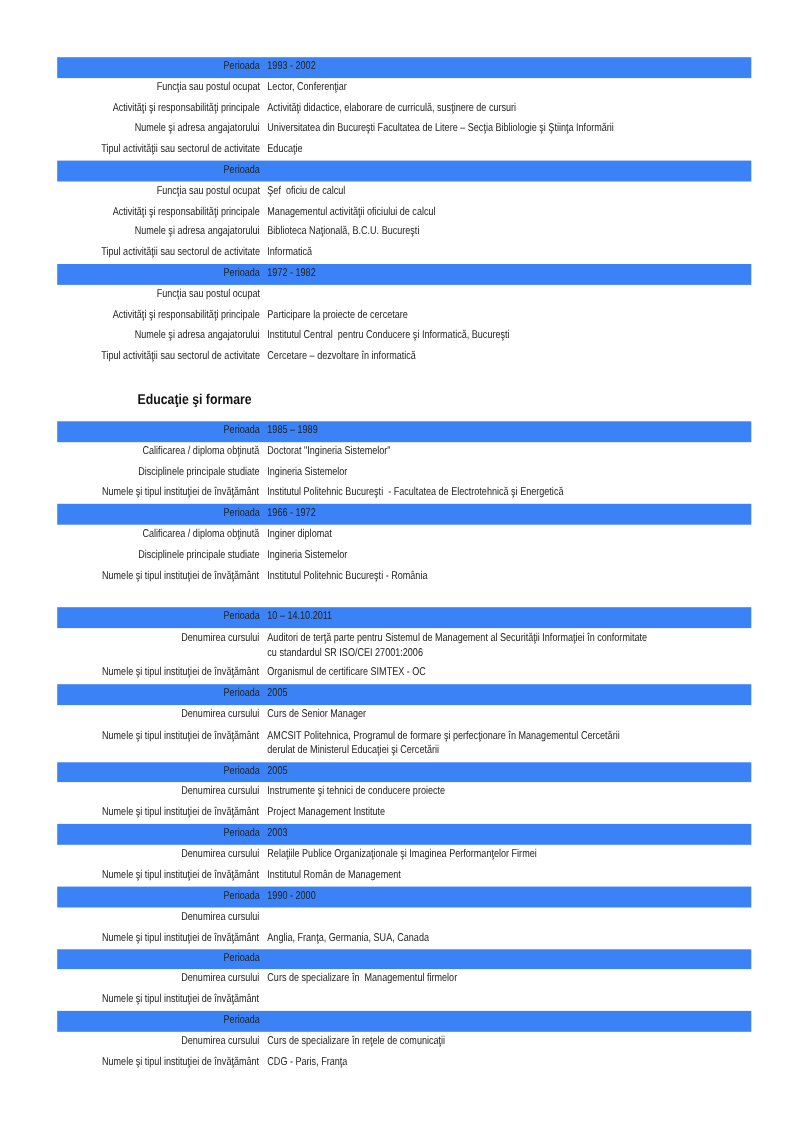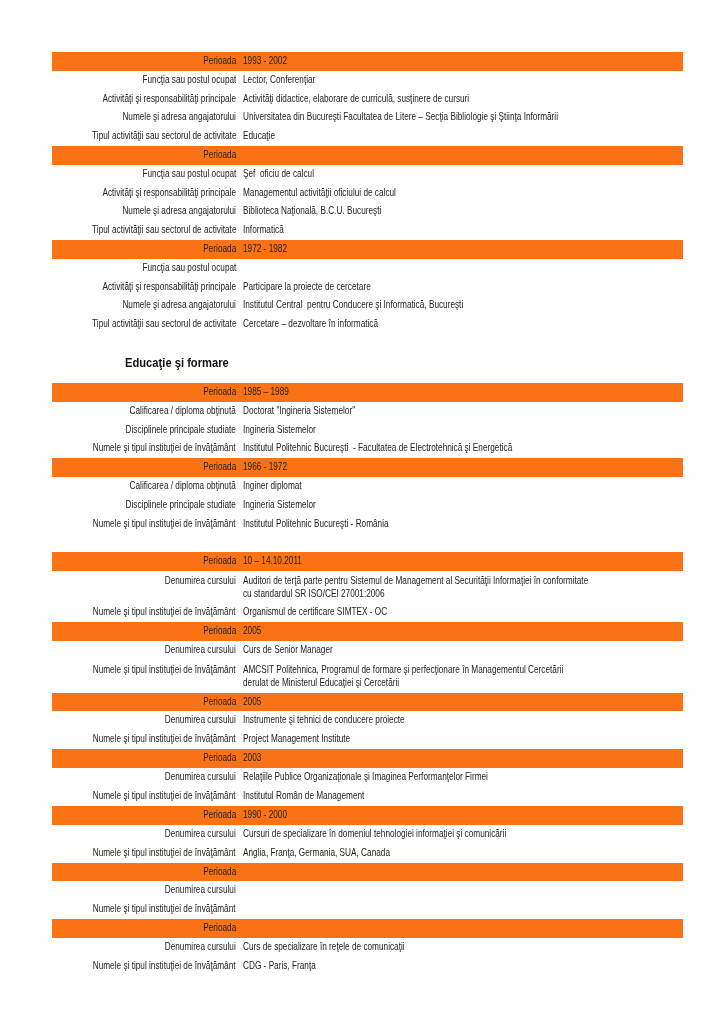--- a/index.html
+++ b/index.html
@@ -24,21 +24,21 @@
     #degrees-section { top: 383px; }
     #courses-section { top: 552px; }
 
     .row {
       position: relative;
       height: 18.8px;
       width: 631px;
     }
     #courses-section .row { height: 18.9px; }
     .row.tall, #courses-section .row.tall { height: 32.5px; }
-    .row.band { background: #f97316; text-align: center; }
+    .row.band { background: #3b82f6; text-align: center; }
 
     .cell {
       position: absolute;
       top: 0;
       height: 100%;
     }
     .cell.label { left: 0; width: 184px; }
     .cell.value { left: 191px; width: 434px; }
 
     .txt {
@@ -370,41 +370,41 @@
         <span class="txt">Perioada</span>
       </div>
       <div class="cell value">
         <span class="txt">1990 - 2000</span>
       </div>
     </div>
     <div class="row">
       <div class="cell label">
         <span class="txt">Denumirea cursului</span>
       </div>
-      <div class="cell value">
-        <span class="txt">Cursuri de specializare în domeniul tehnologiei informaţiei şi comunicării</span>
-      </div>
     </div>
     <div class="row">
       <div class="cell label">
         <span class="txt">Numele şi tipul instituţiei de învăţământ</span>
       </div>
       <div class="cell value">
         <span class="txt">Anglia, Franţa, Germania, SUA, Canada</span>
       </div>
     </div>
     <div class="row band">
       <div class="cell label">
         <span class="txt">Perioada</span>
       </div>
     </div>
     <div class="row">
       <div class="cell label">
         <span class="txt">Denumirea cursului</span>
       </div>
+      <div class="cell value">
+        <span class="txt">Curs de specializare în  Managementul firmelor</span>
+      </div>
     </div>
     <div class="row">
       <div class="cell label">
         <span class="txt">Numele şi tipul instituţiei de învăţământ</span>
       </div>
     </div>
     <div class="row band">
       <div class="cell label">
         <span class="txt">Perioada</span>
       </div>

